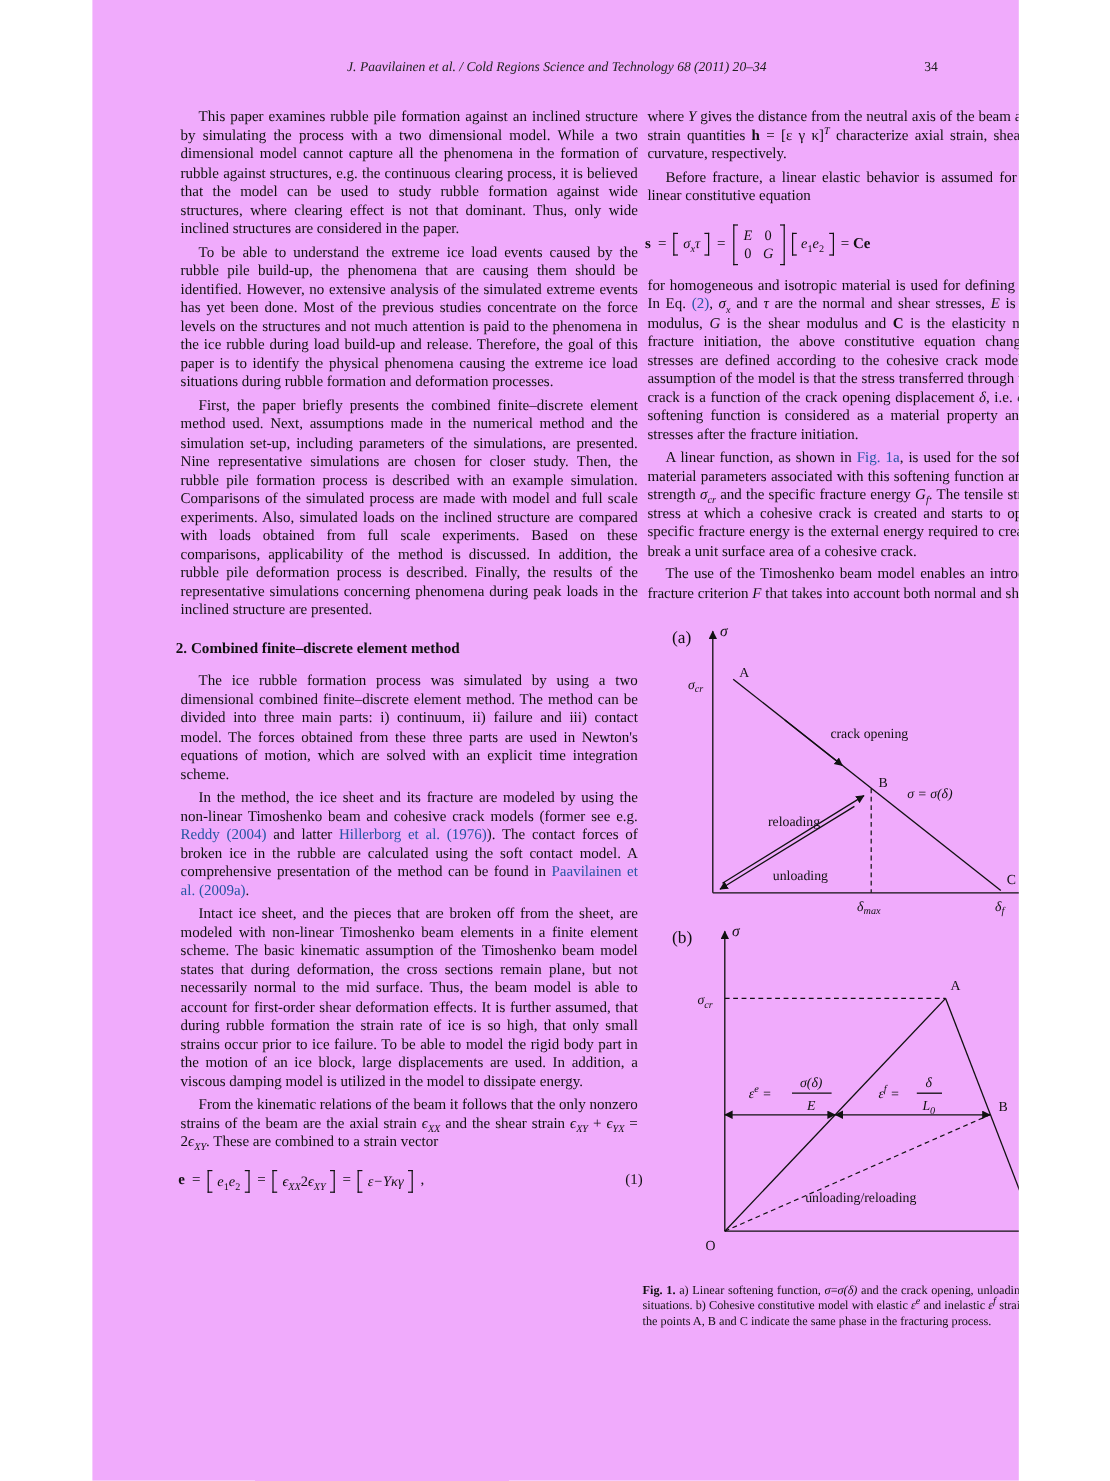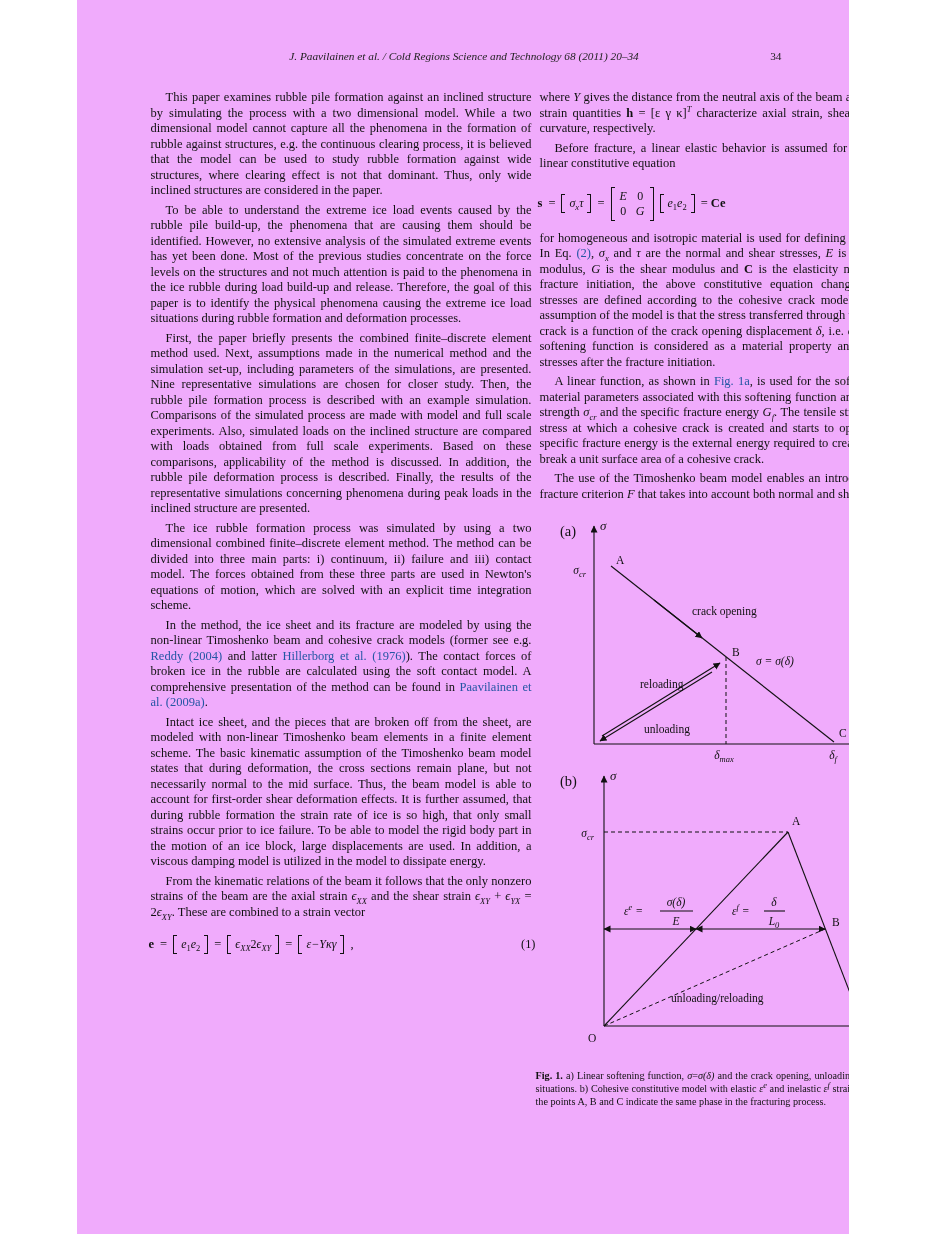--- a/index.html
+++ b/index.html
@@ -56,20 +56,21 @@
 
   <div class="header">
     <div class="cite">J. Paavilainen et al. / Cold Regions Science and Technology 68 (2011) 20–34</div>
     <div class="pagenum">34</div>
   </div>
 
   <div class="col col-left">
     <p class="p">This paper examines rubble pile formation against an inclined structure by simulating the process with a two dimensional model. While a two dimensional model cannot capture all the phenomena in the formation of rubble against structures, e.g. the continuous clearing process, it is believed that the model can be used to study rubble formation against wide structures, where clearing effect is not that dominant. Thus, only wide inclined structures are considered in the paper.</p>
     <p class="p">To be able to understand the extreme ice load events caused by the rubble pile build-up, the phenomena that are causing them should be identified. However, no extensive analysis of the simulated extreme events has yet been done. Most of the previous studies concentrate on the force levels on the structures and not much attention is paid to the phenomena in the ice rubble during load build-up and release. Therefore, the goal of this paper is to identify the physical phenomena causing the extreme ice load situations during rubble formation and deformation processes.</p>
     <p class="p">First, the paper briefly presents the combined finite–discrete element method used. Next, assumptions made in the numerical method and the simulation set-up, including parameters of the simulations, are presented. Nine representative simulations are chosen for closer study. Then, the rubble pile formation process is described with an example simulation. Comparisons of the simulated process are made with model and full scale experiments. Also, simulated loads on the inclined structure are compared with loads obtained from full scale experiments. Based on these comparisons, applicability of the method is discussed. In addition, the rubble pile deformation process is described. Finally, the results of the representative simulations concerning phenomena during peak loads in the inclined structure are presented.</p>
+    <h2 class="sec">2. Combined finite–discrete element method</h2>
     <p class="p">The ice rubble formation process was simulated by using a two dimensional combined finite–discrete element method. The method can be divided into three main parts: i) continuum, ii) failure and iii) contact model. The forces obtained from these three parts are used in Newton's equations of motion, which are solved with an explicit time integration scheme.</p>
     <p class="p">In the method, the ice sheet and its fracture are modeled by using the non-linear Timoshenko beam and cohesive crack models (former see e.g. <span class="link">Reddy (2004)</span> and latter <span class="link">Hillerborg et al. (1976)</span>). The contact forces of broken ice in the rubble are calculated using the soft contact model. A comprehensive presentation of the method can be found in <span class="link">Paavilainen et al. (2009a)</span>.</p>
     <p class="p">Intact ice sheet, and the pieces that are broken off from the sheet, are modeled with non-linear Timoshenko beam elements in a finite element scheme. The basic kinematic assumption of the Timoshenko beam model states that during deformation, the cross sections remain plane, but not necessarily normal to the mid surface. Thus, the beam model is able to account for first-order shear deformation effects. It is further assumed, that during rubble formation the strain rate of ice is so high, that only small strains occur prior to ice failure. To be able to model the rigid body part in the motion of an ice block, large displacements are used. In addition, a viscous damping model is utilized in the model to dissipate energy.</p>
     <p class="p">From the kinematic relations of the beam it follows that the only nonzero strains of the beam are the axial strain <span class="it">ϵ</span><sub class="it">XX</sub> and the shear strain <span class="it">ϵ</span><sub class="it">XY</sub> + <span class="it">ϵ</span><sub class="it">YX</sub> = 2<span class="it">ϵ</span><sub class="it">XY</sub>. These are combined to a strain vector</p>
 
     <div class="eqrow">
       <div class="eq">
         <span><span class="bd">e</span></span>
         <span>=</span>
         <span class="mx">

